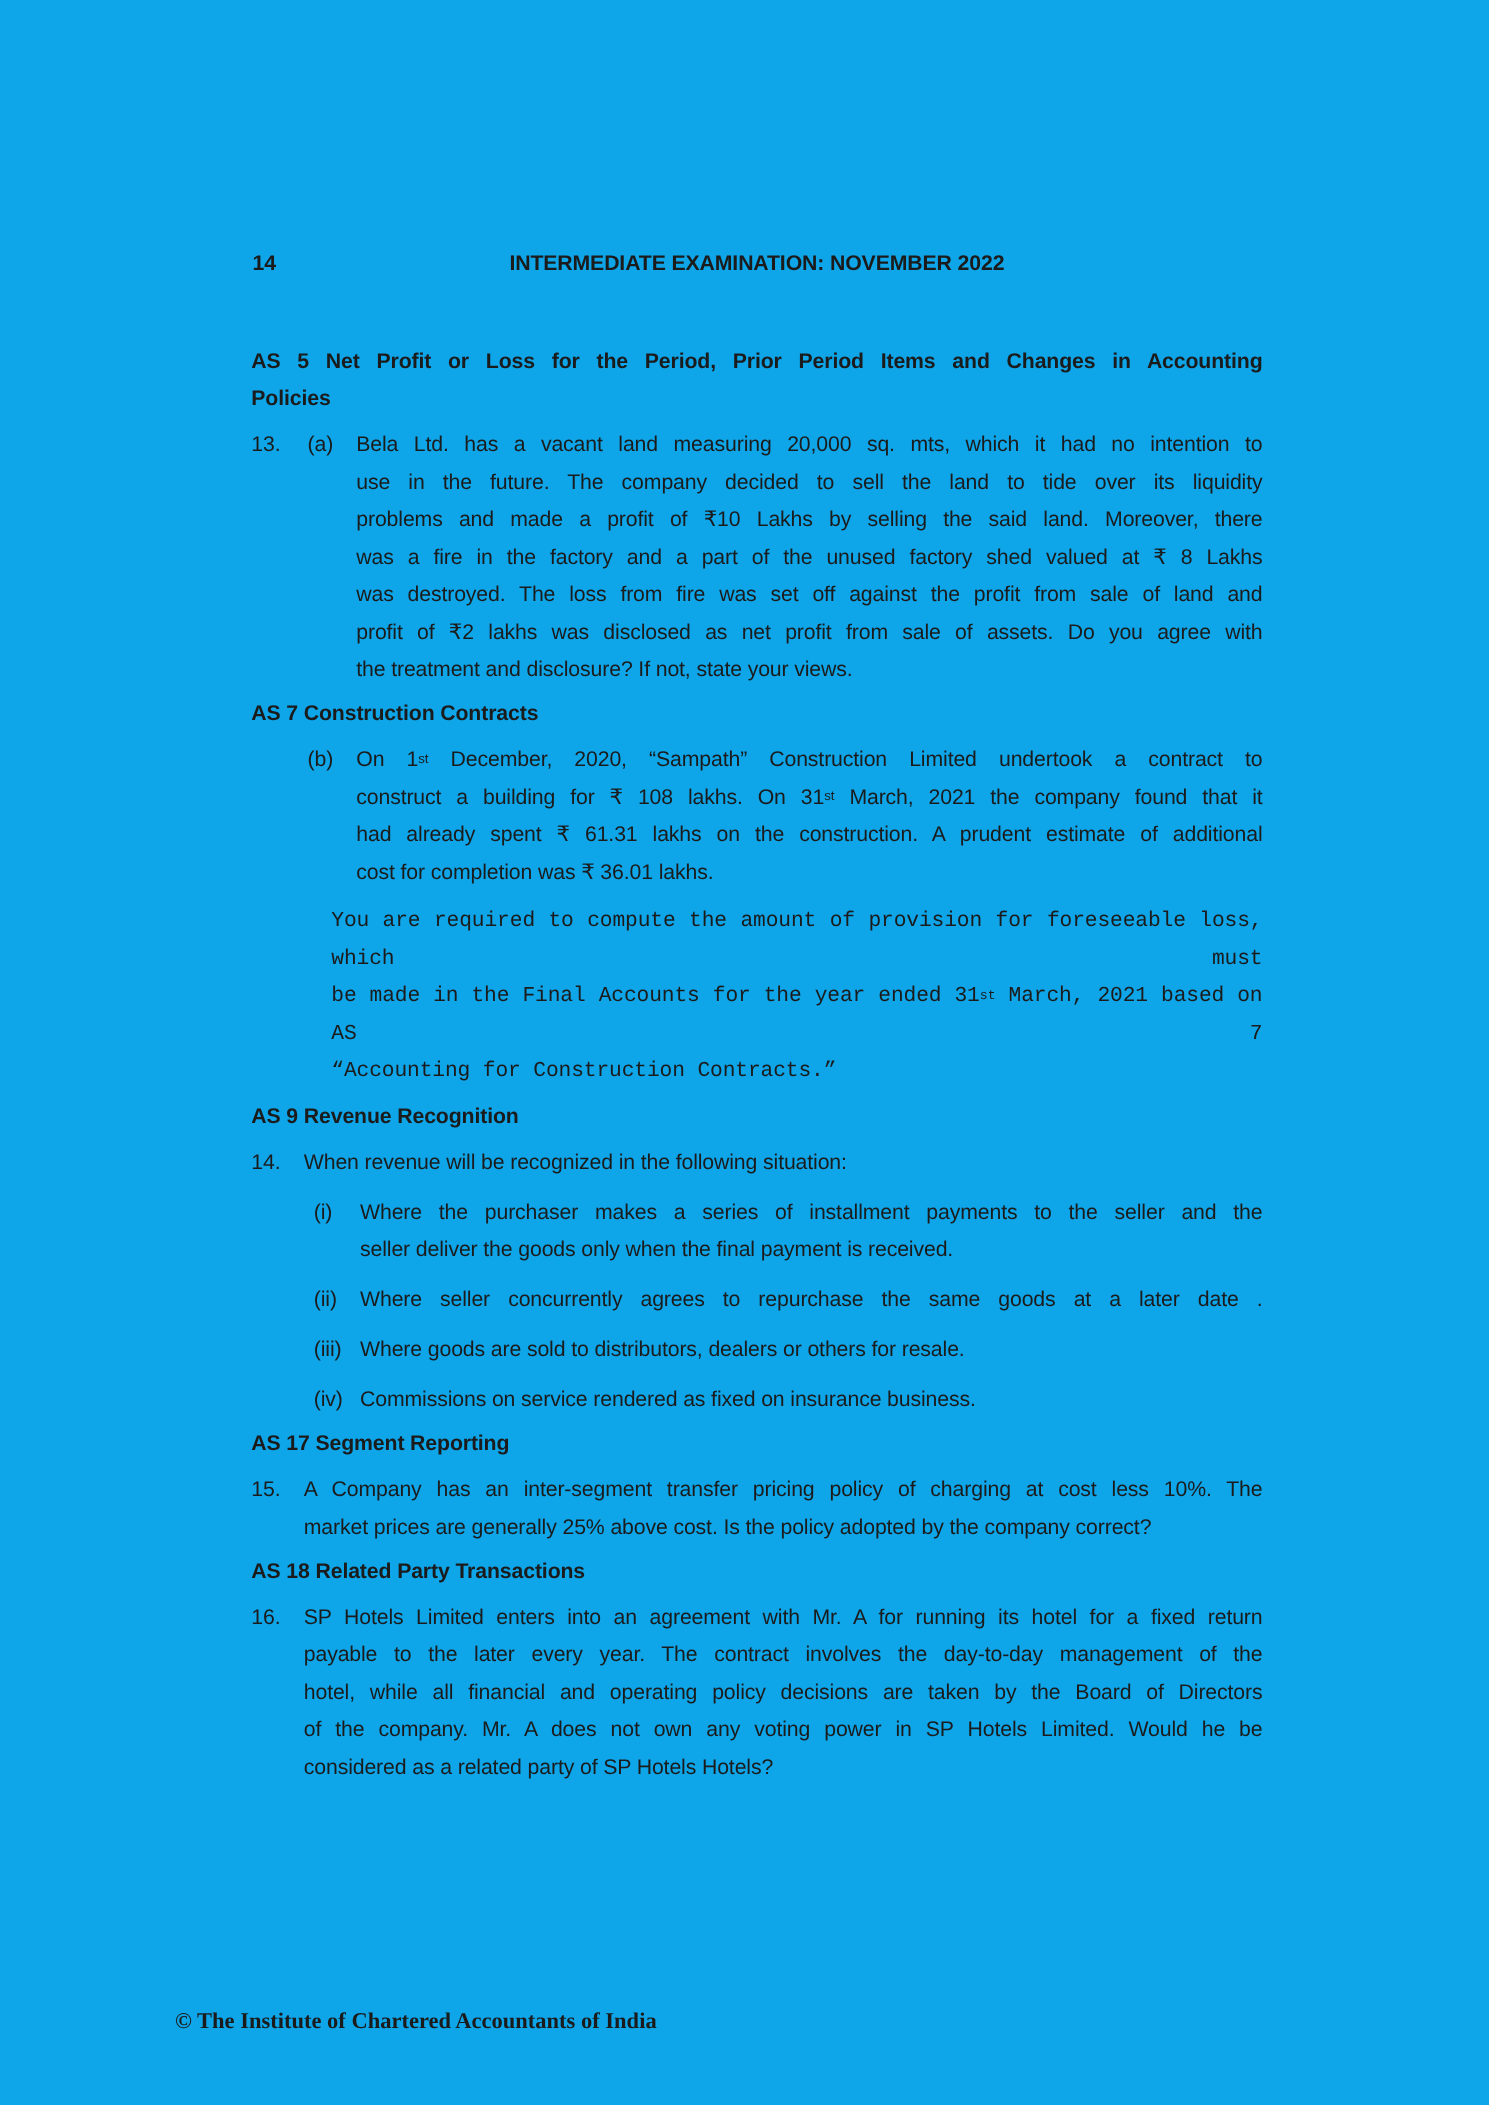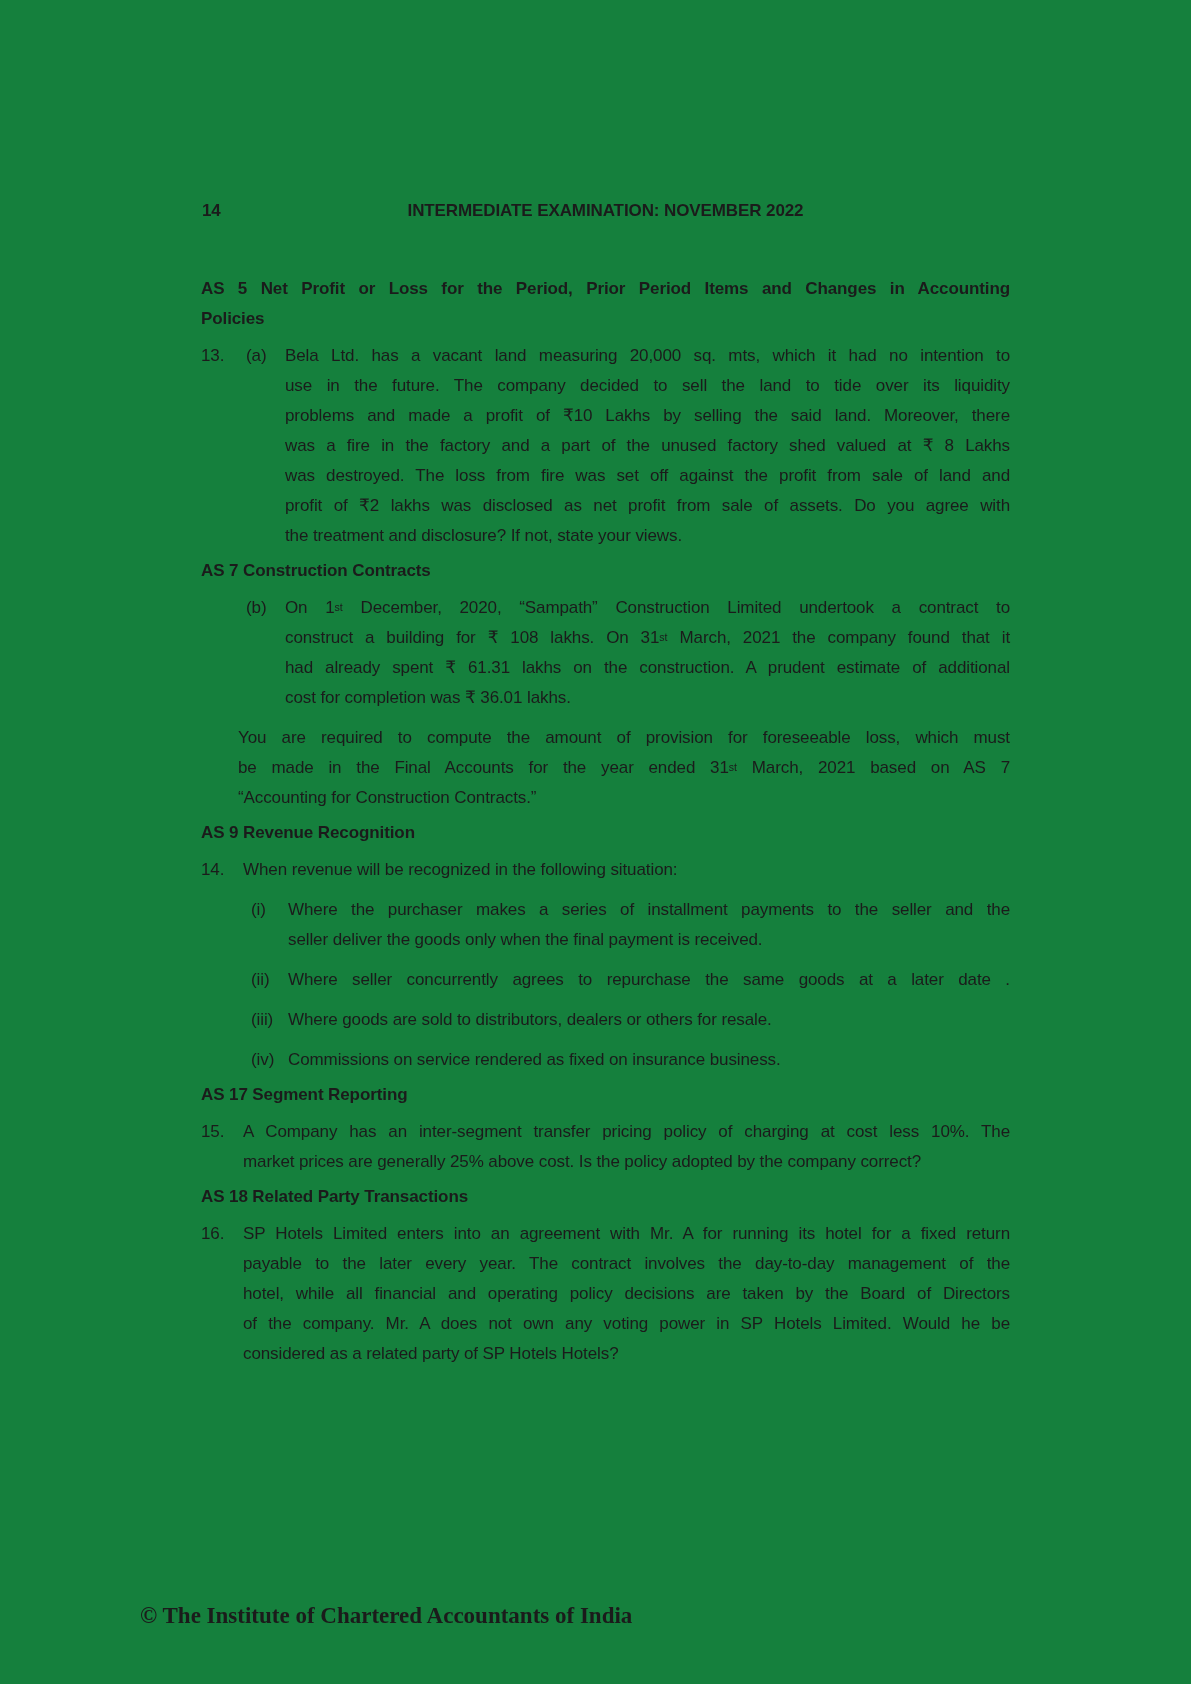--- a/index.html
+++ b/index.html
@@ -1,44 +1,44 @@
 <!DOCTYPE html>
 <html><head>
 <meta charset="utf-8">
 <style>
   html, body { margin: 0; padding: 0; background: #e8e8e8; }
   .page {
     position: relative;
     width: 1191px;
     height: 1684px;
-    background: #15803d;
+    background: #0ea5e9;
     font-family: "Liberation Sans", "DejaVu Sans", sans-serif;
     font-size: 17px;
     line-height: 30px;
     color: #1b1b1b;
     letter-spacing: -0.1px;
     overflow: hidden;
   }
   .content { position: absolute; left: 201px; top: 196px; width: 809px; }
   .doc-header { position: relative; height: 30px; font-weight: bold; }
   .page-num { position: absolute; left: 1px; top: 0; }
   .doc-title { text-align: center; }
   .sec-heading { font-weight: bold; margin-top: 5px; }
   .sec-heading.first { margin-top: 48px; }
   .q-row  { display: grid; grid-template-columns: 45px 39px 1fr; margin-top: 7px; }
   .q-row2 { display: grid; grid-template-columns: 42px 1fr; margin-top: 7px; }
   .sub-row { display: grid; grid-template-columns: 37px 1fr; margin-left: 50px; margin-top: 10px; }
-  .q-cont { margin-left: 37px; margin-top: 10px; }
+  .q-cont { margin-left: 64px; margin-top: 10px; font-family: Liberation Mono, monospace; }
   .ln { min-height: 30px; }
   .jl { text-align: justify; text-align-last: justify; }
   sup { font-size: 62%; vertical-align: top; position: relative; top: -1px; letter-spacing: 0; }
   .doc-footer {
     position: absolute; left: 140px; top: 1601px;
     font-family: "Liberation Serif", "DejaVu Serif", serif;
-    font-weight: bold; font-size: 23px; line-height: 30px; letter-spacing: 0;
+    font-weight: bold; font-size: 18px; line-height: 30px; letter-spacing: 0;
   }
 </style>
 </head>
 <body>
 
 <div class="page">
   <div class="content">
 
     <div class="doc-header">
       <span class="page-num">14</span>

